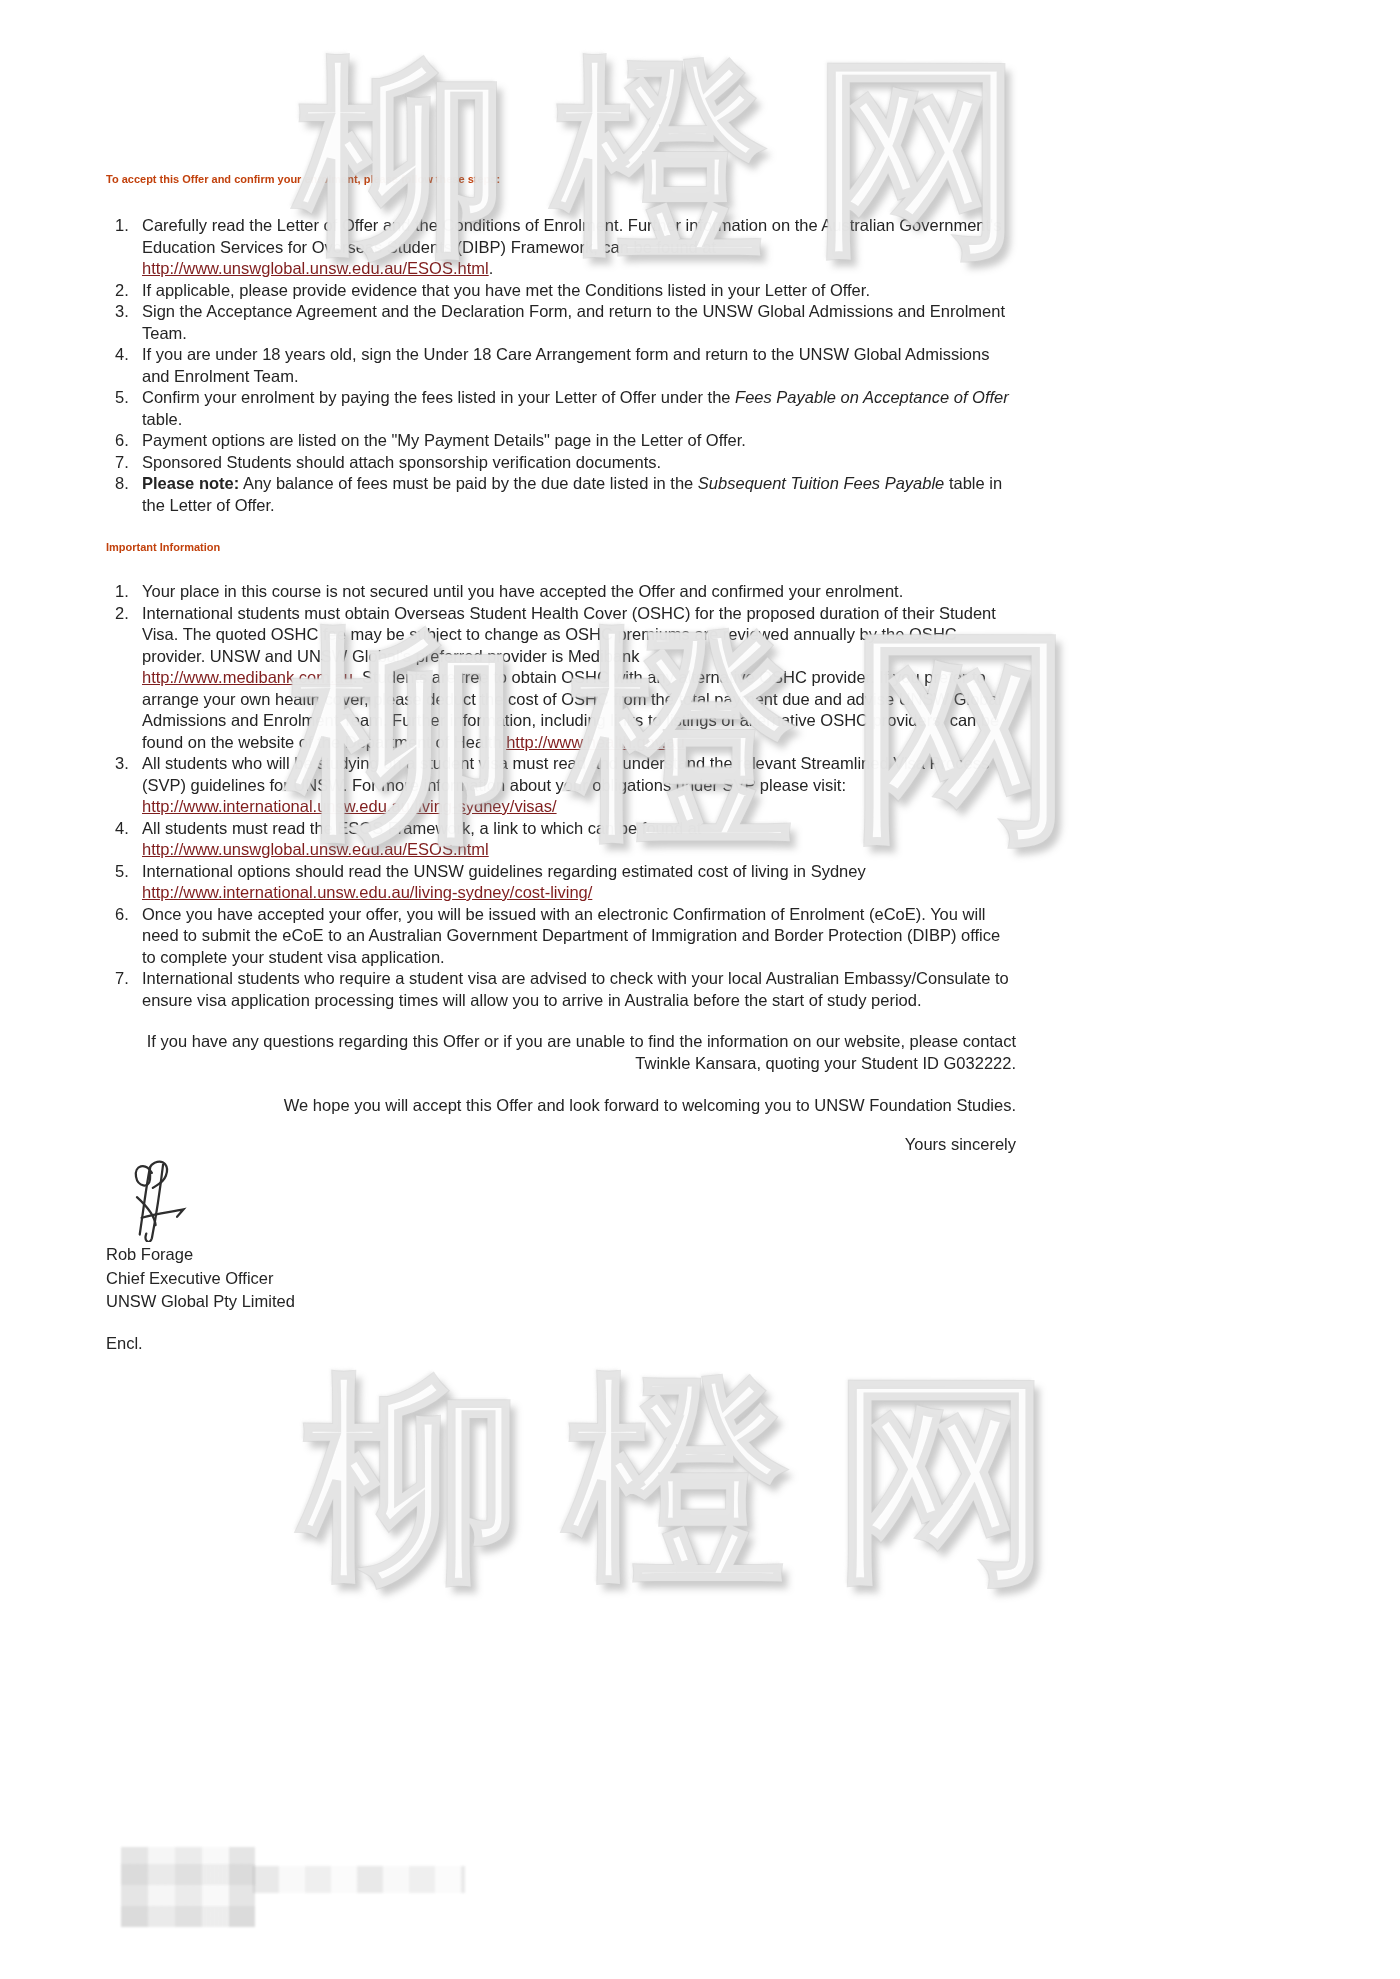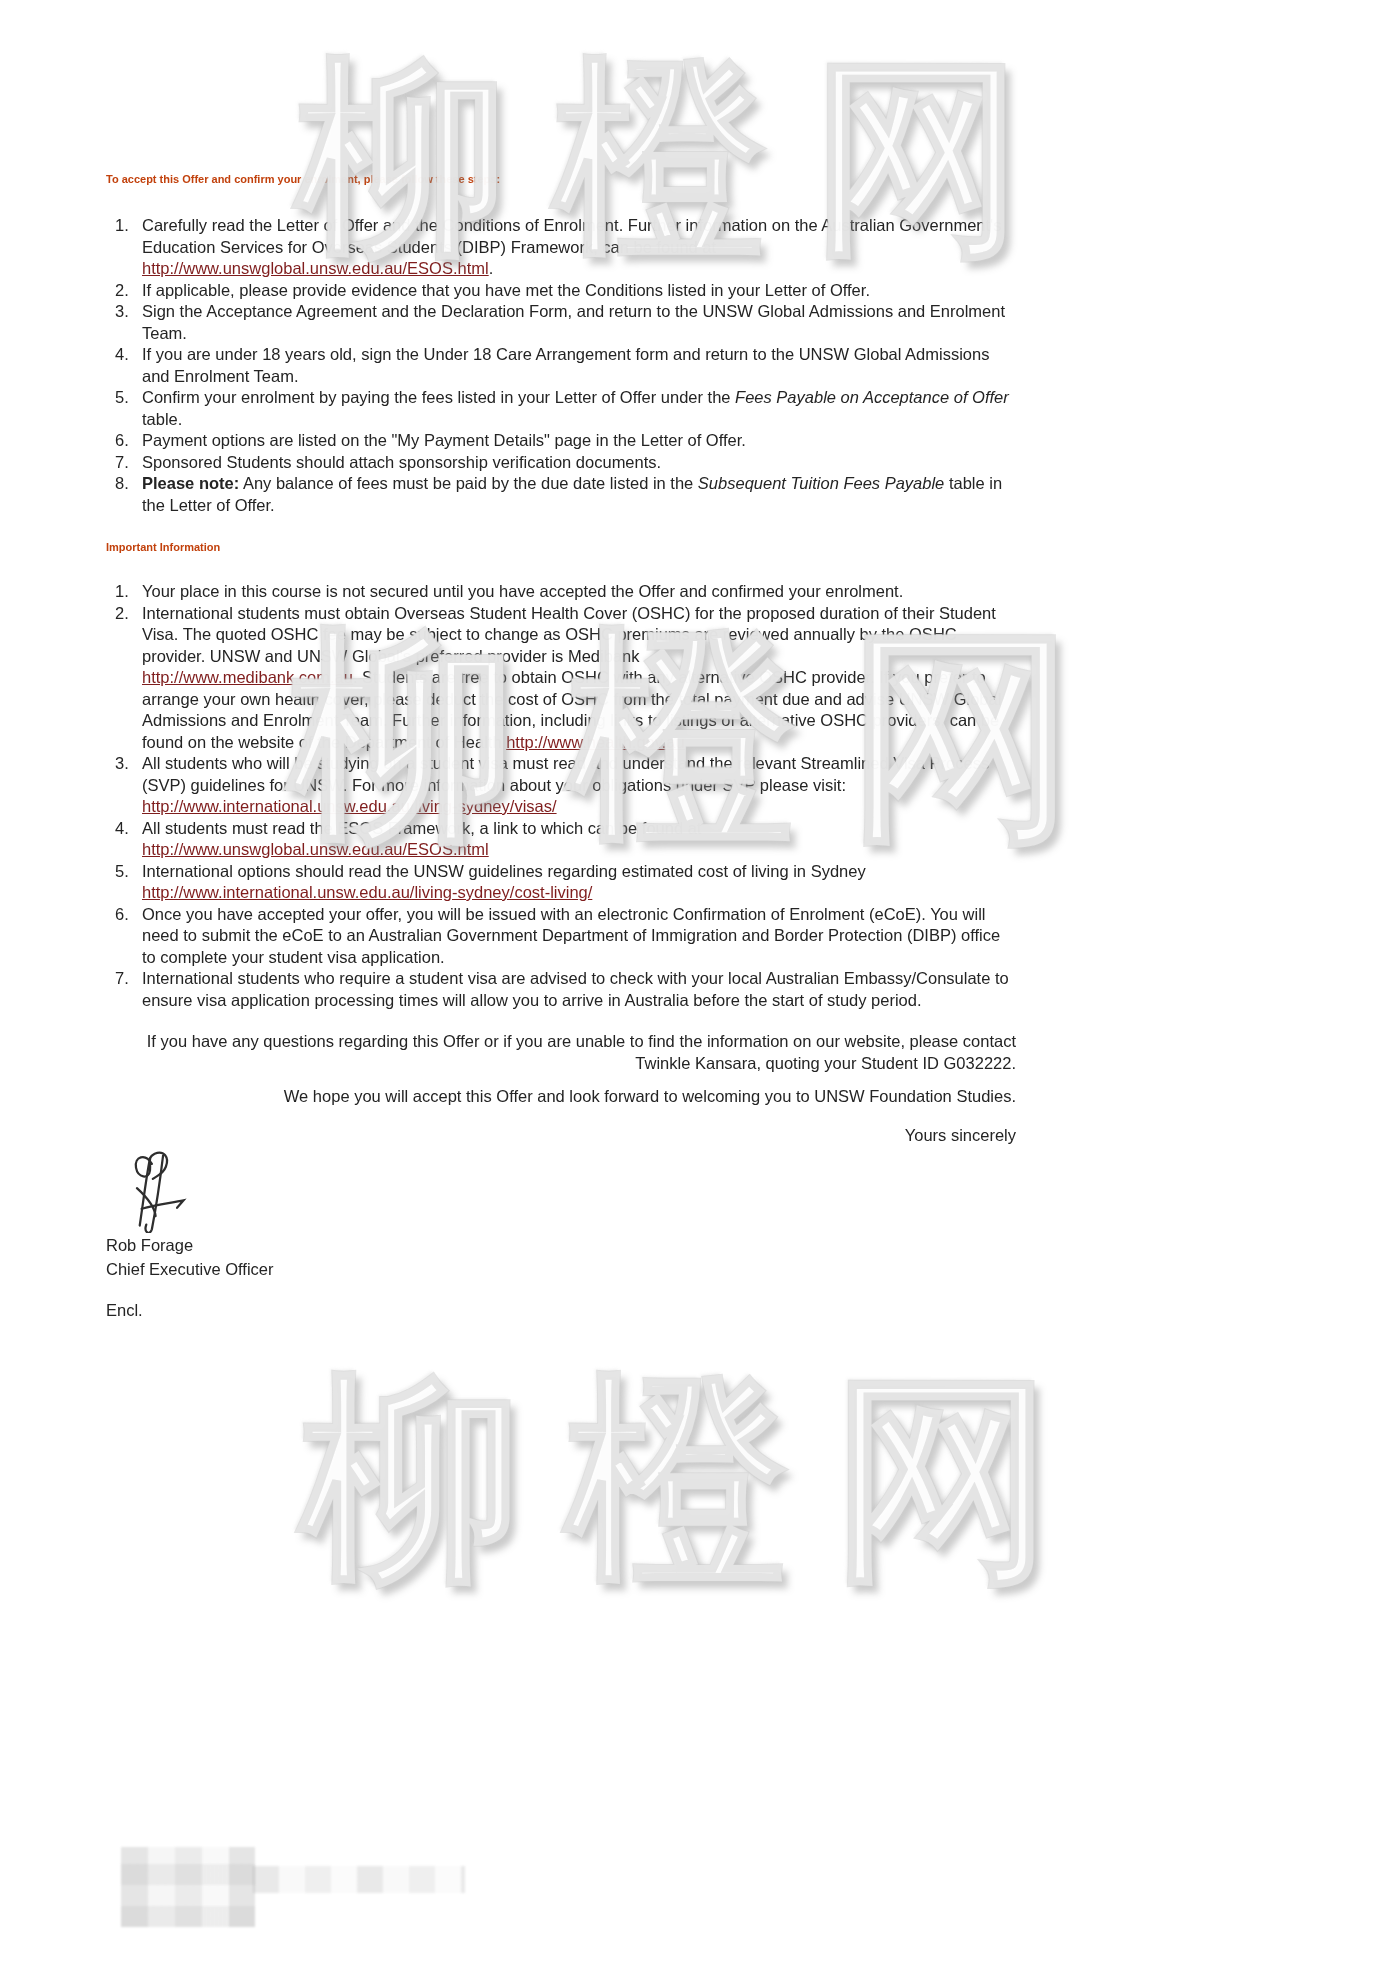--- a/index.html
+++ b/index.html
@@ -32,21 +32,21 @@
     margin:20px 0 23px 0;
   }
   .doc-list{margin:0;padding:0;}
   .doc-li{display:flex;align-items:flex-start;margin:0;}
   .doc-num{flex:0 0 27px;margin-left:9px;}
   .doc-li-body{flex:1;width:874px;}
   .lnk{color:#7f1d1d;text-decoration:underline;cursor:pointer;}
   .it{font-style:italic;}
   .bd{font-weight:bold;}
   .closing-p{margin:20px 0 0 0;text-align:right;}
-  .closing-p.welcome{margin-top:12px;}
+  .closing-p.welcome{margin-top:21px;}
   .closing-p.signoff{margin-top:17px;}
   .sig-wrap{margin:3px 0 0 14px;height:84px;}
   .sig-line{margin:2px 0 0 0;line-height:21.5px;}
   .encl{margin:20px 0 0 0;}
   
   .wm{
     position:absolute;
     font-weight:bold;
     line-height:1;
     white-space:nowrap;
@@ -167,20 +167,21 @@
         <path d="M33,16 C26,4 14,8 16,20 C18,31 30,33 31,23 C32,13 28,9 36,5 C46,1 52,9 48,19 C45,27 38,29 34,32"></path>
         <path d="M31,10 C27,30 24,55 20,82"></path>
         <path d="M45,7 C42,32 38,60 33,86 C31,93 24,90 27,81"></path>
         <path d="M17,42 C28,52 36,62 37,72"></path>
         <path d="M22,64 C38,60 52,58 67,55 L60,63"></path>
       </svg>
     </div>
 
     <div class="sig-line">Rob Forage</div>
     <div class="sig-line">Chief Executive Officer</div>
+    <div class="sig-line">UNSW Global Pty Limited</div>
 
     <p class="encl">Encl.</p>
 
   </div>
 
   <div class="mosaic-a"></div>
   <div class="mosaic-b"></div>
 
 </div>
 

